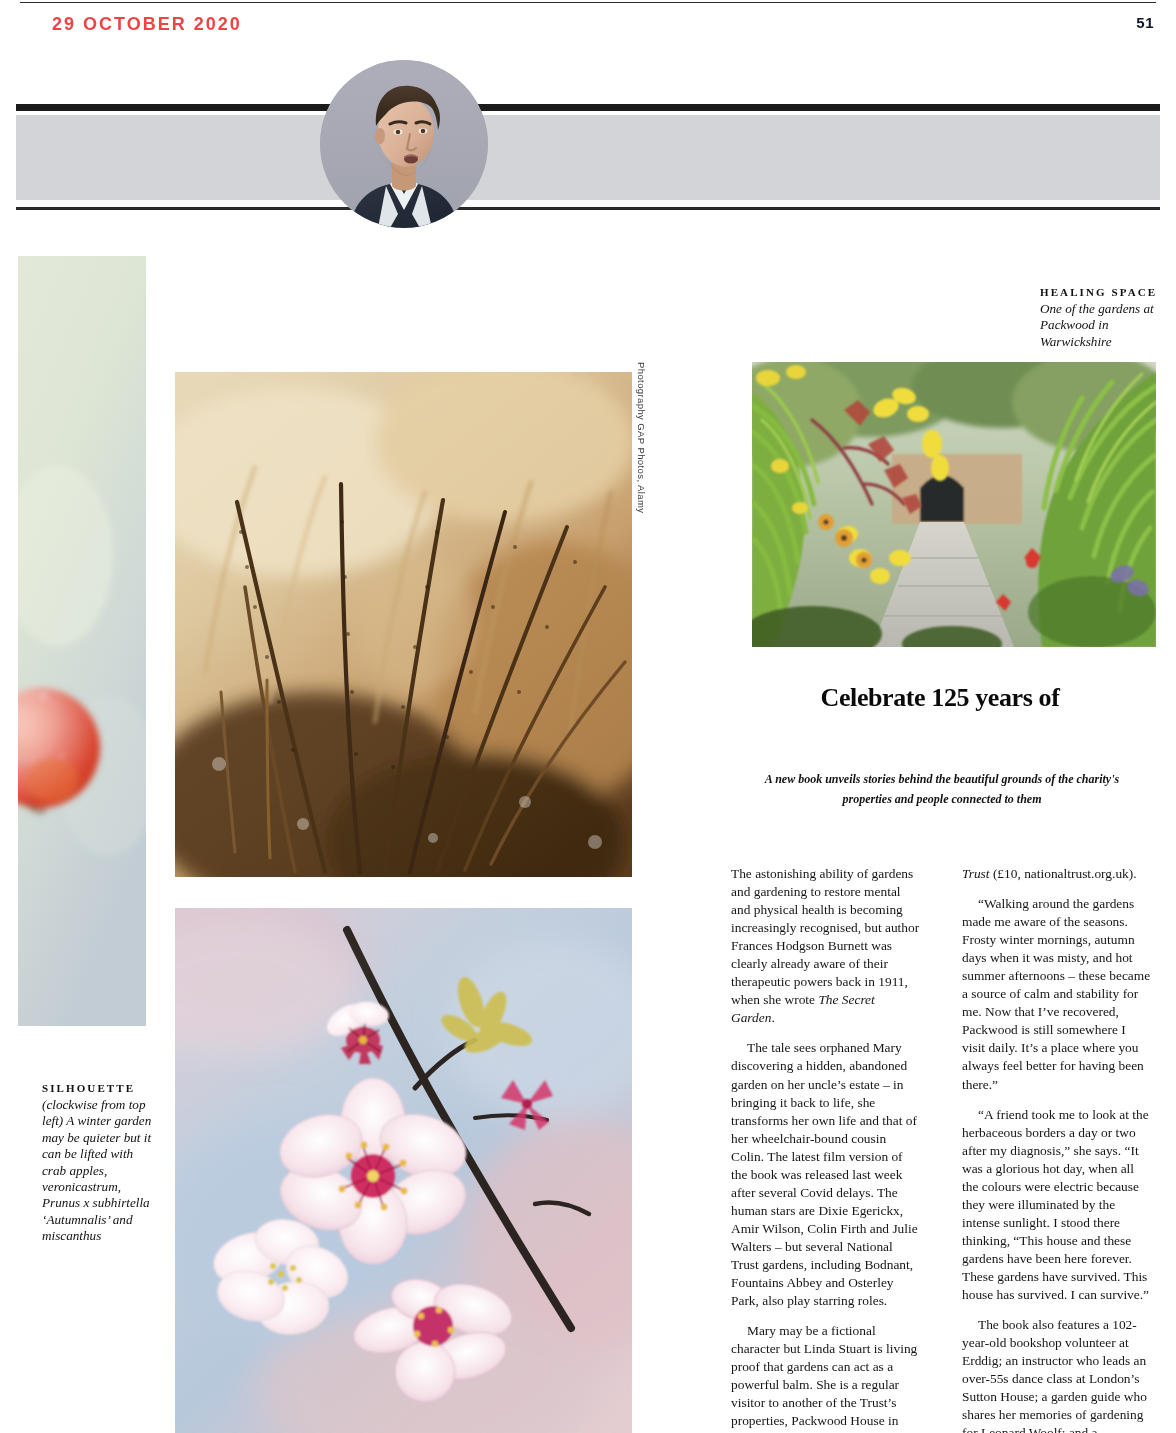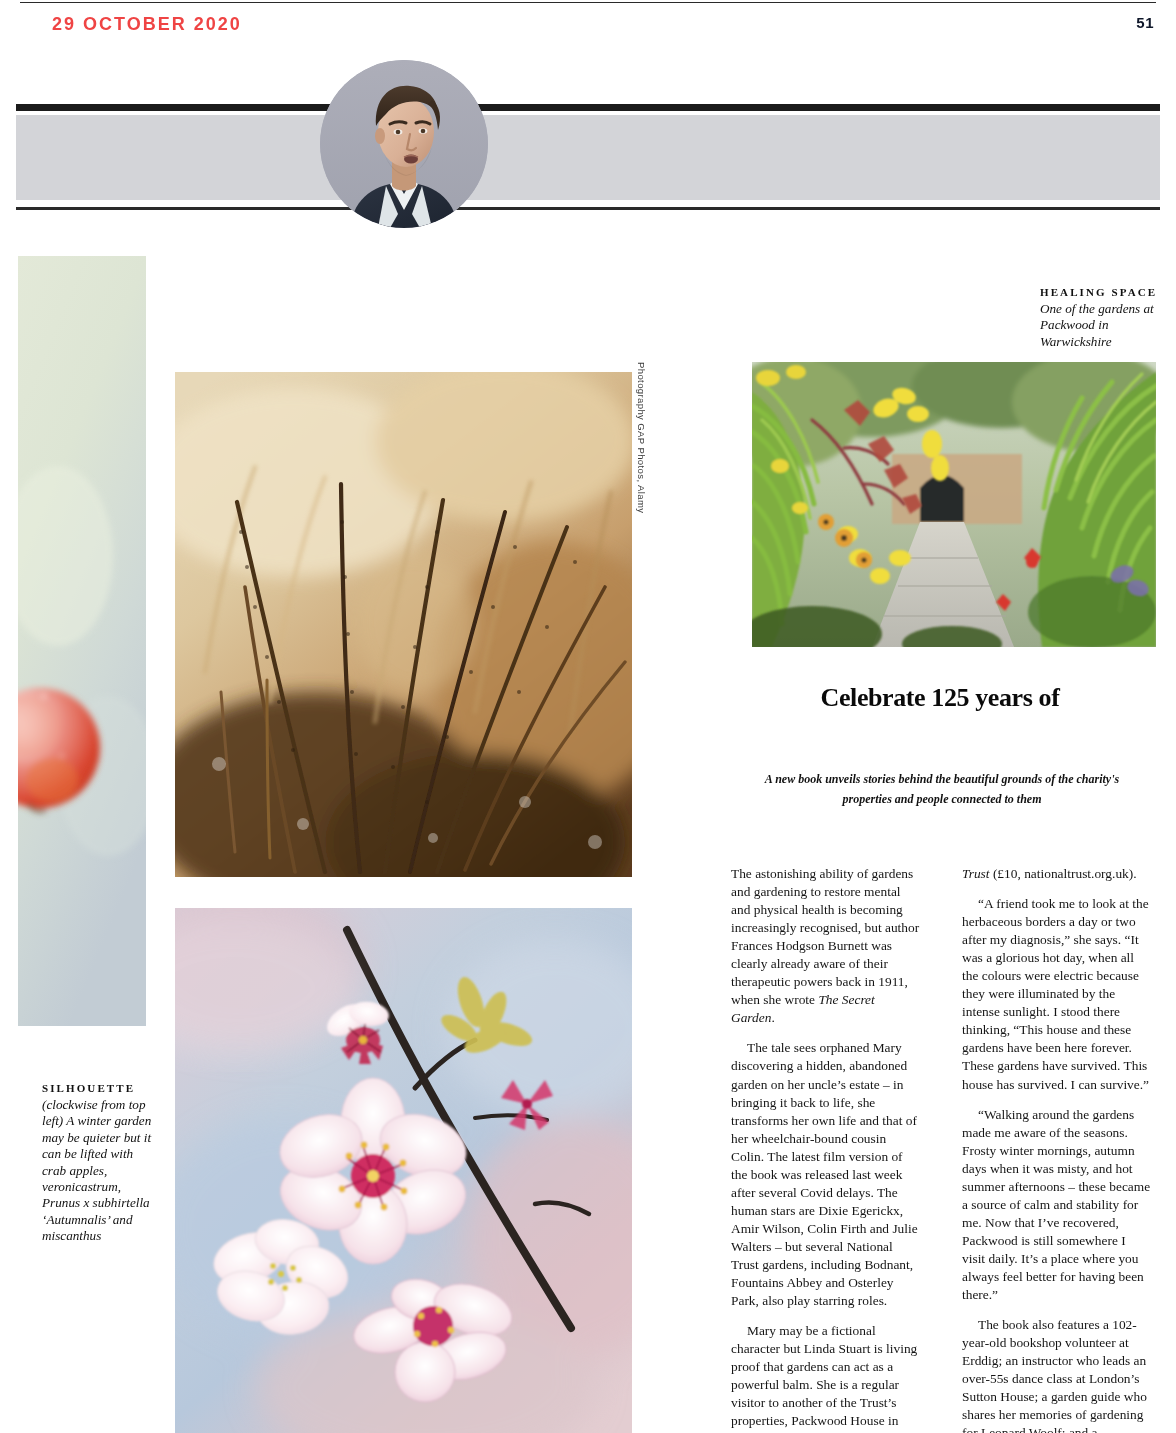--- a/index.html
+++ b/index.html
@@ -580,16 +580,16 @@
 <p class="standfirst">A new book unveils stories behind the beautiful grounds of the charity's properties and people connected to them</p>
 
 <div class="col" id="col-1">
     <p class="first">The astonishing ability of gardens and gardening to restore mental and physical health is becoming increasingly recognised, but author Frances Hodgson Burnett was clearly already aware of their therapeutic powers back in 1911, when she wrote <i>The Secret Garden</i>.</p>
     <p>The tale sees orphaned Mary discovering a hidden, abandoned garden on her uncle’s estate – in bringing it back to life, she transforms her own life and that of her wheelchair-bound cousin Colin. The latest film version of the book was released last week after several Covid delays. The human stars are Dixie Egerickx, Amir Wilson, Colin Firth and Julie Walters – but several National Trust gardens, including Bodnant, Fountains Abbey and Osterley Park, also play starring roles.</p>
     <p>Mary may be a fictional character but Linda Stuart is living proof that gardens can act as a powerful balm. She is a regular visitor to another of the Trust’s properties, Packwood House in Warwickshire, famous for its 17th-century Yew Garden. She has been going there for 40 years, but her visits became a daily event after a brain tumour diagnosis in 2013.</p>
     <p>She recounts her experience in a new book, </p>
   </div>
 <div class="col" id="col-2">
     <p class="first"><i>Trust</i> (£10, nationaltrust.org.uk).</p>
+    <p>“Walking around the gardens made me aware of the seasons. Frosty winter mornings, autumn days when it was misty, and hot summer afternoons – these became a source of calm and stability for me. Now that I’ve recovered, Packwood is still somewhere I visit daily. It’s a place where you always feel better for having been there.”</p>
     <p>“A friend took me to look at the herbaceous borders a day or two after my diagnosis,” she says. “It was a glorious hot day, when all the colours were electric because they were illuminated by the intense sunlight. I stood there thinking, “This house and these gardens have been here forever. These gardens have survived. This house has survived. I can survive.”</p>
-    <p>“Walking around the gardens made me aware of the seasons. Frosty winter mornings, autumn days when it was misty, and hot summer afternoons – these became a source of calm and stability for me. Now that I’ve recovered, Packwood is still somewhere I visit daily. It’s a place where you always feel better for having been there.”</p>
     <p>The book also features a 102-year-old bookshop volunteer at Erddig; an instructor who leads an over-55s dance class at London’s Sutton House; a garden guide who shares her memories of gardening for Leonard Woolf; and a blacksmith who’s passionate about sharing his traditional skills at Britain’s last working water-driven spade mill. All are beautifully captured by portrait photographer John Millar.</p>
   </div>
 
 </body></html>

